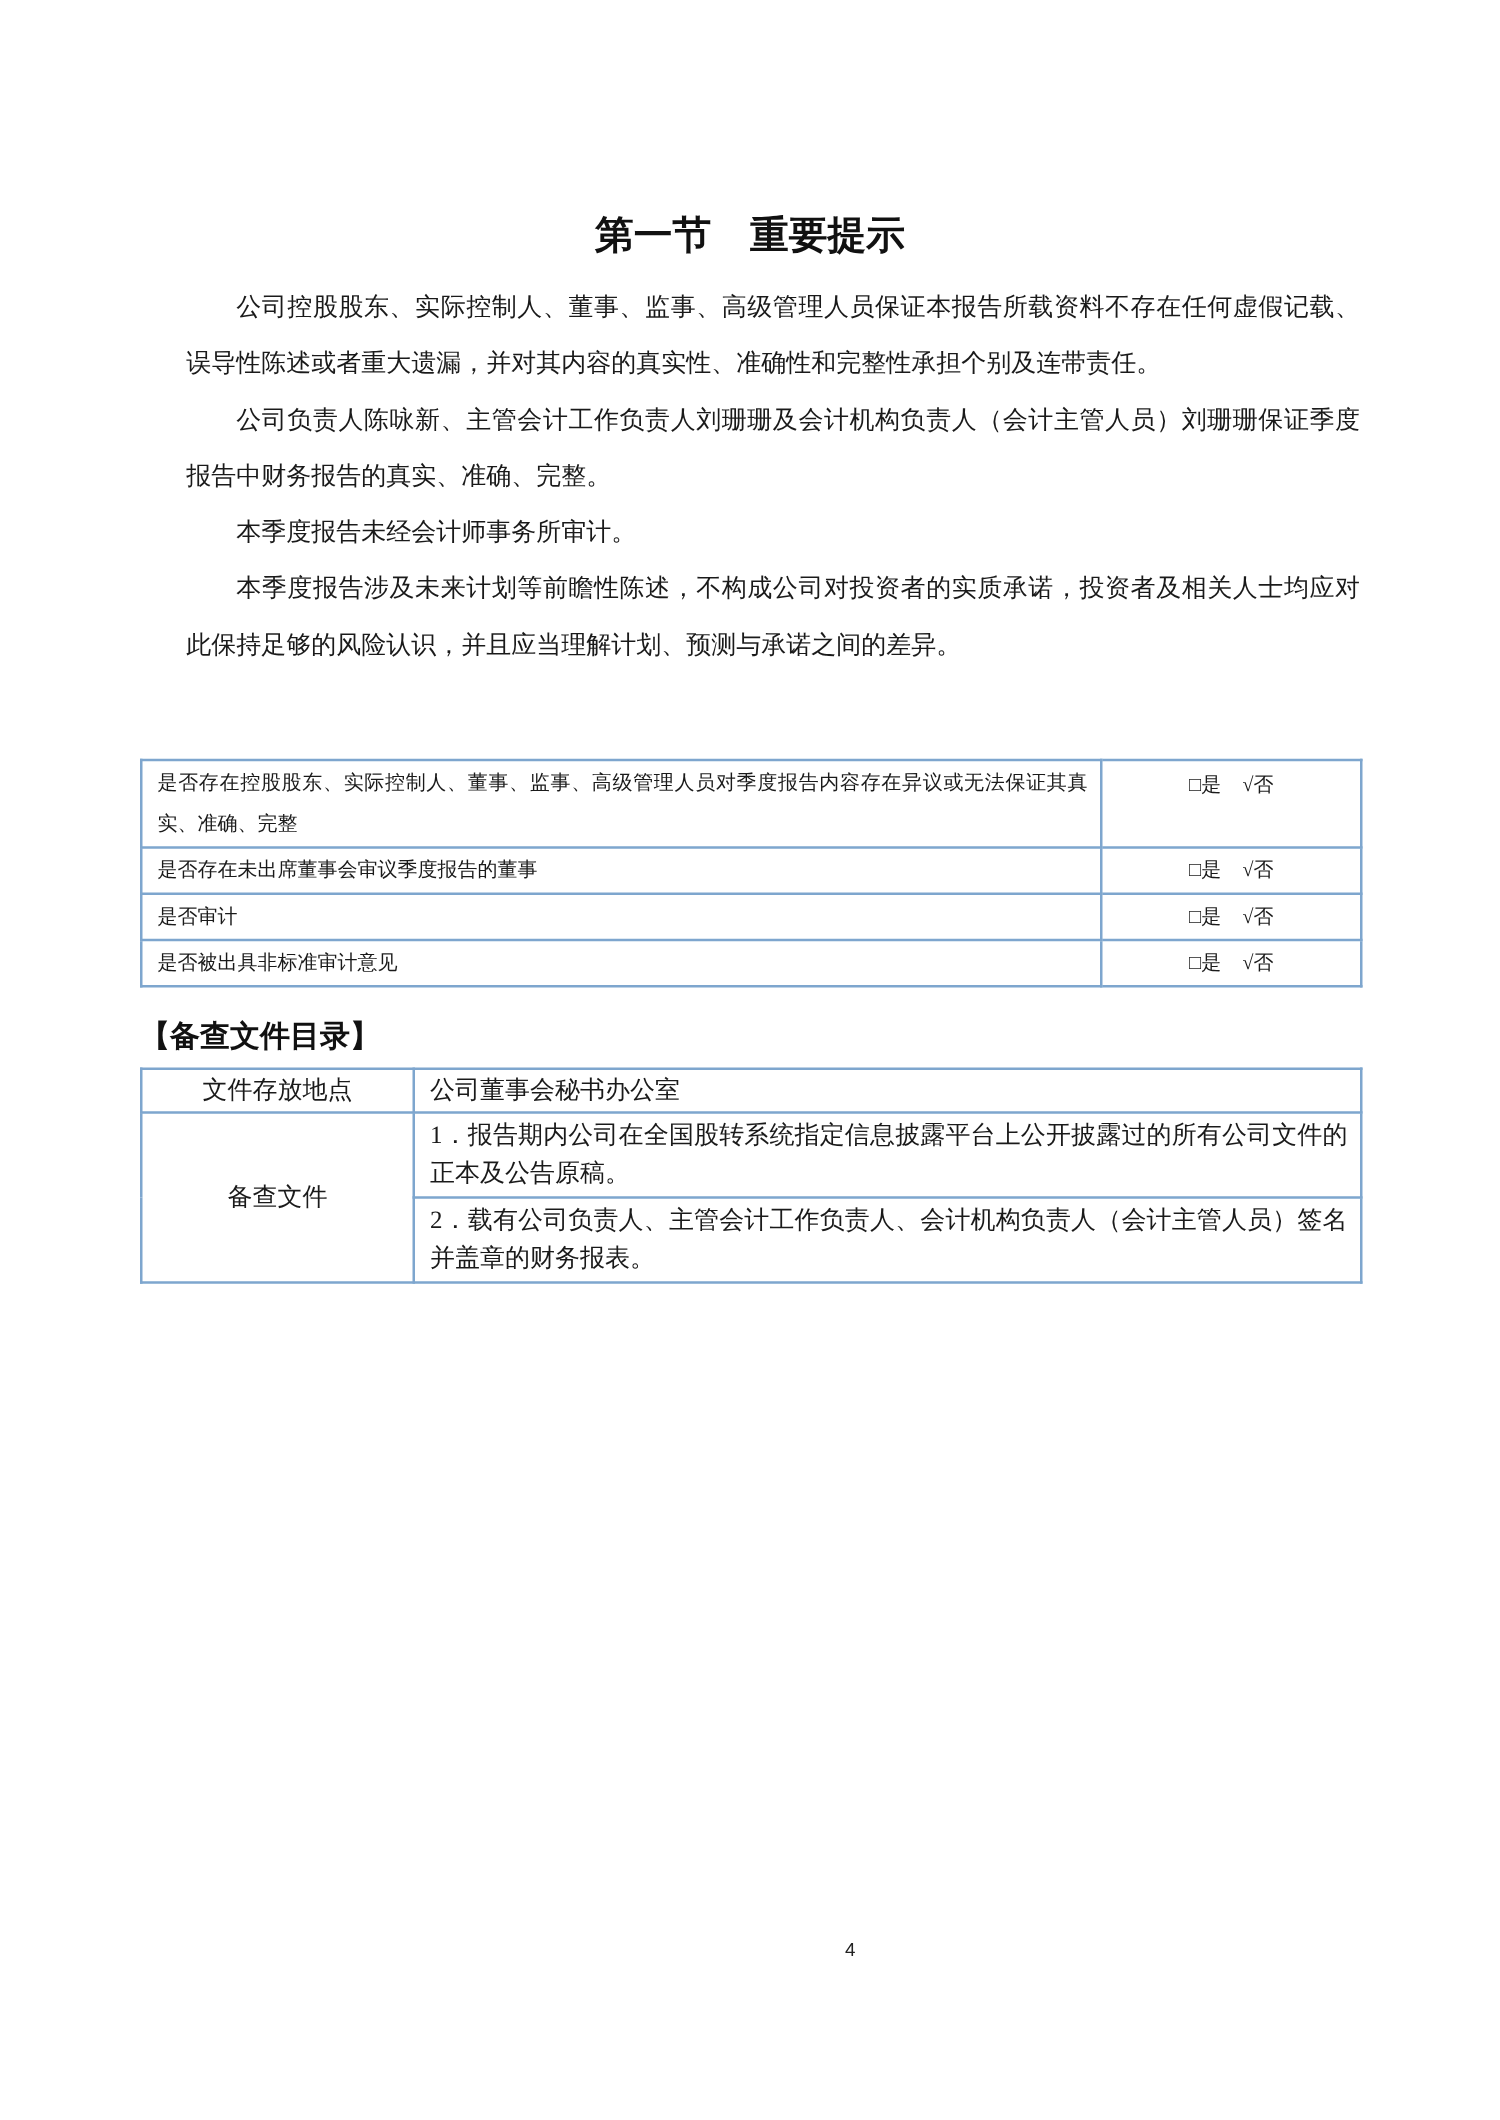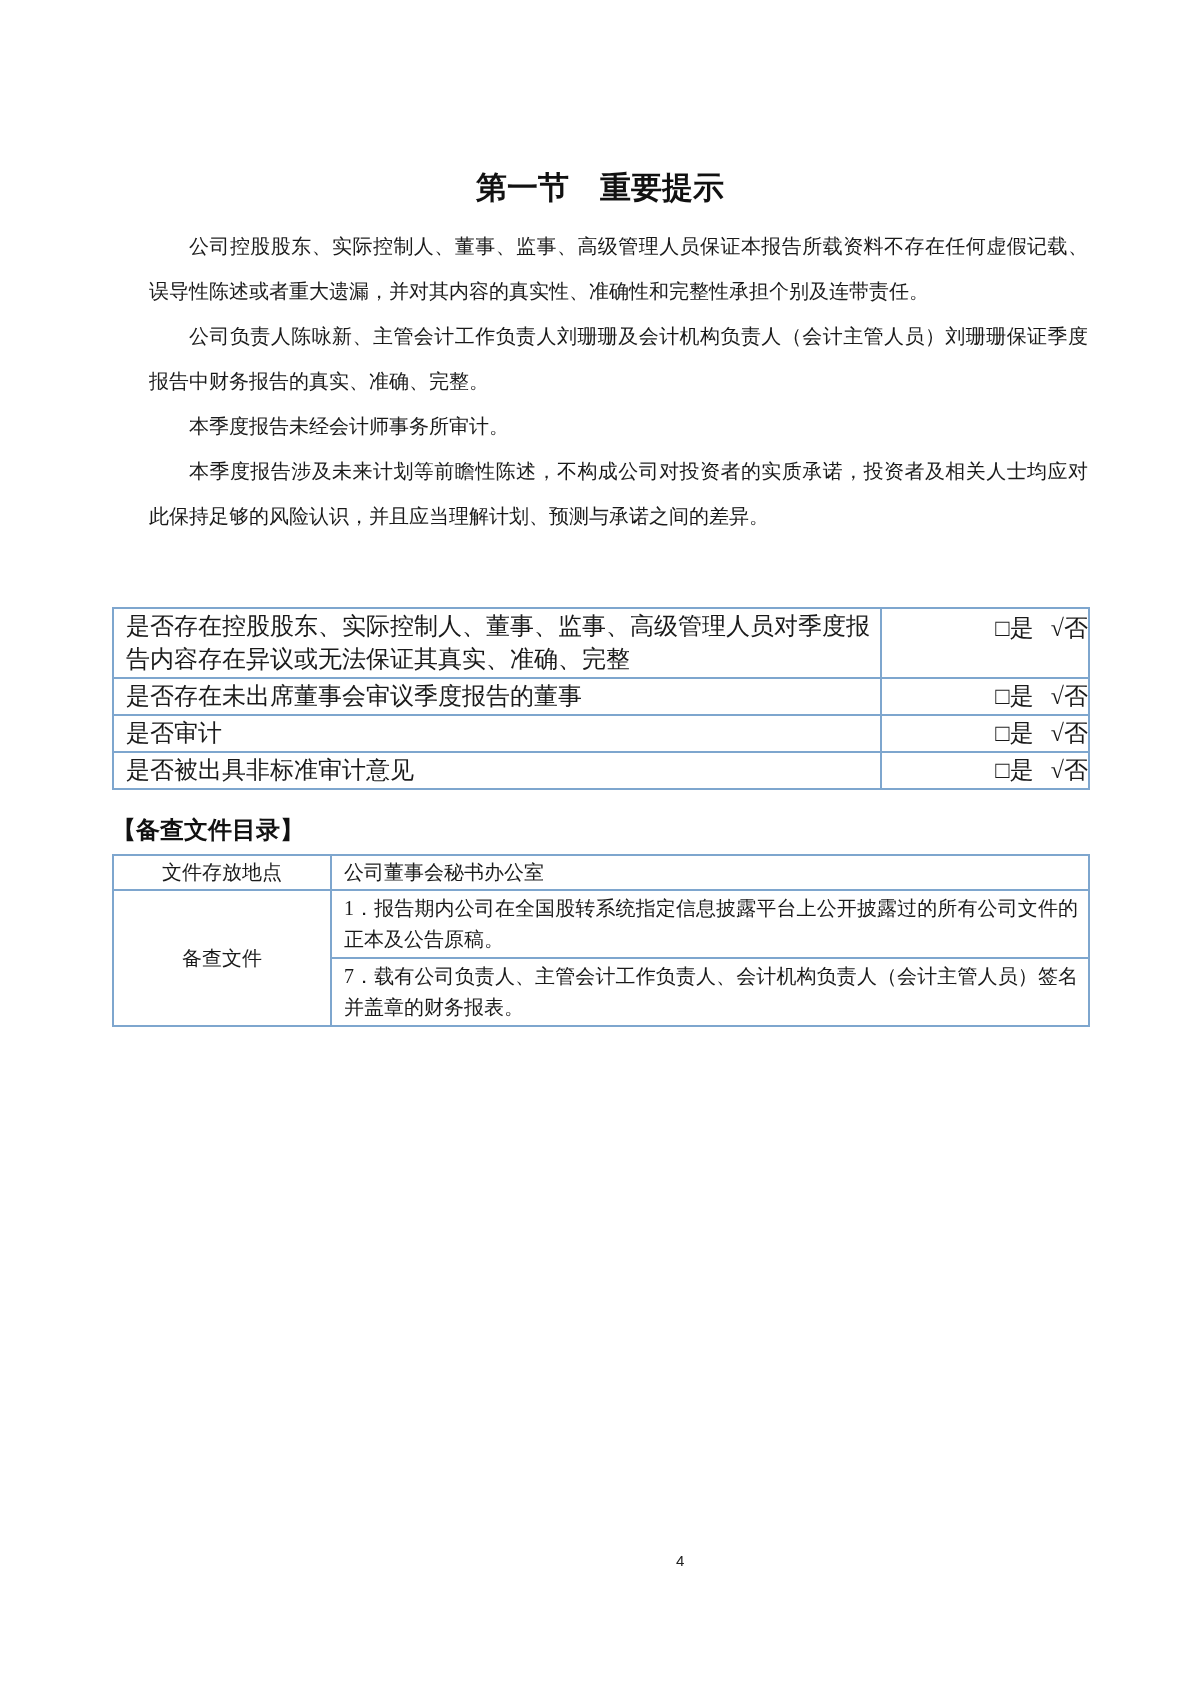--- a/index.html
+++ b/index.html
@@ -37,23 +37,23 @@
   td, th { border:2px solid #7ea6ce; }
 
   
   .tbl1 { margin-top:68px; }
   .tbl1 th {
     background:#d9d9d9;
     font-size:20px; font-weight:bold;
     height:38px; text-align:center;
     padding:0;
   }
-  .tbl1 td { font-size:24px; line-height:33px; }
+  .tbl1 td { font-size:16px; line-height:33px; }
   .tbl1 td.item { padding:1px 10px 1px 12px; text-align:justify; }
-  .tbl1 td.ans  { text-align:right; padding:0; }
+  .tbl1 td.ans  { text-align:center; padding:0; }
   .tbl1 tr.tall td { height:64px; vertical-align:top; }
   .tbl1 tr.tall td.ans { padding-top:3px; }
   .tbl1 tr.short td { height:30px;margin-top:42px; }
   .ans .no-part { margin-left:17px; }
 
   
   .section-heading {
     margin-top:26px;
     font-size:24px; font-weight:bold;
     line-height:28px;
@@ -124,21 +124,21 @@
       <tbody>
           <tr>
         <td class="label">文件存放地点</td>
         <td class="value">公司董事会秘书办公室</td>
       </tr>
       <tr>
         <td class="label" rowspan="2">备查文件</td>
         <td class="docitem">1．报告期内公司在全国股转系统指定信息披露平台上公开披露过的所有公司文件的正本及公告原稿。</td>
       </tr>
       <tr>
-        <td class="docitem">7．载有公司负责人、主管会计工作负责人、会计机构负责人（会计主管人员）签名并盖章的财务报表。</td>
+        <td class="docitem">2．载有公司负责人、主管会计工作负责人、会计机构负责人（会计主管人员）签名并盖章的财务报表。</td>
       </tr>
     </tbody>
       </table>
 
   </div>
 
   <div class="page-num">4</div>
 </div>
 
 </body></html>

